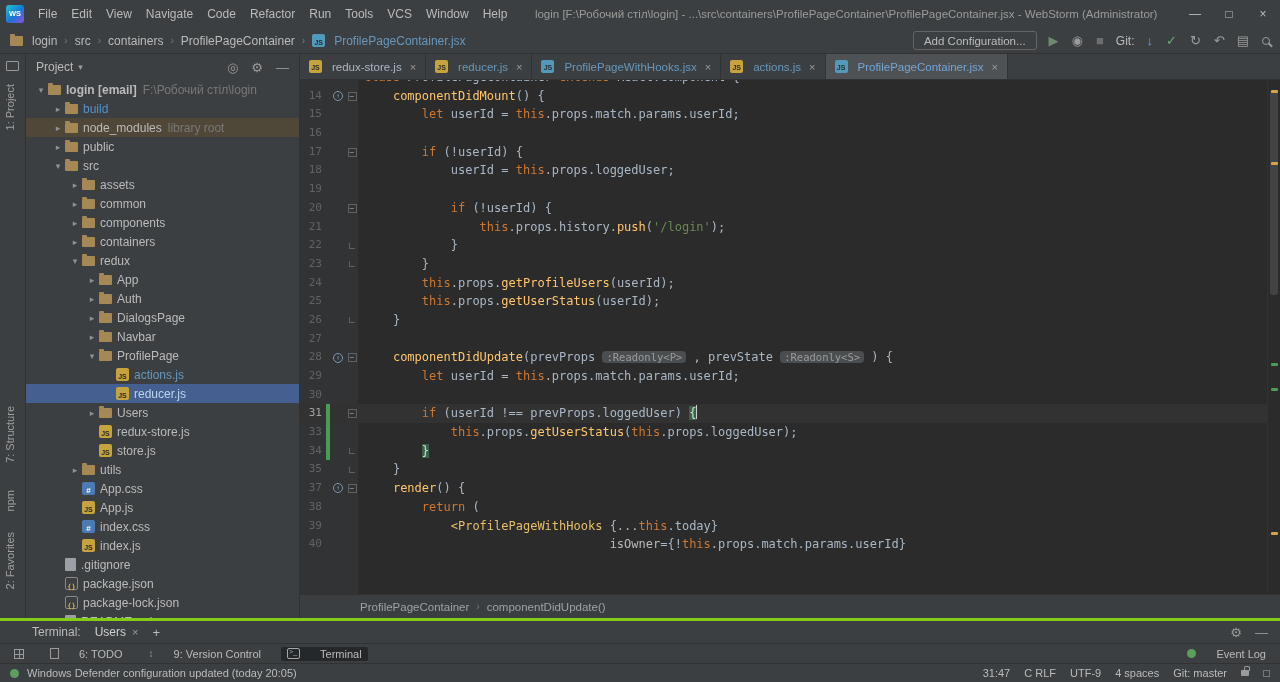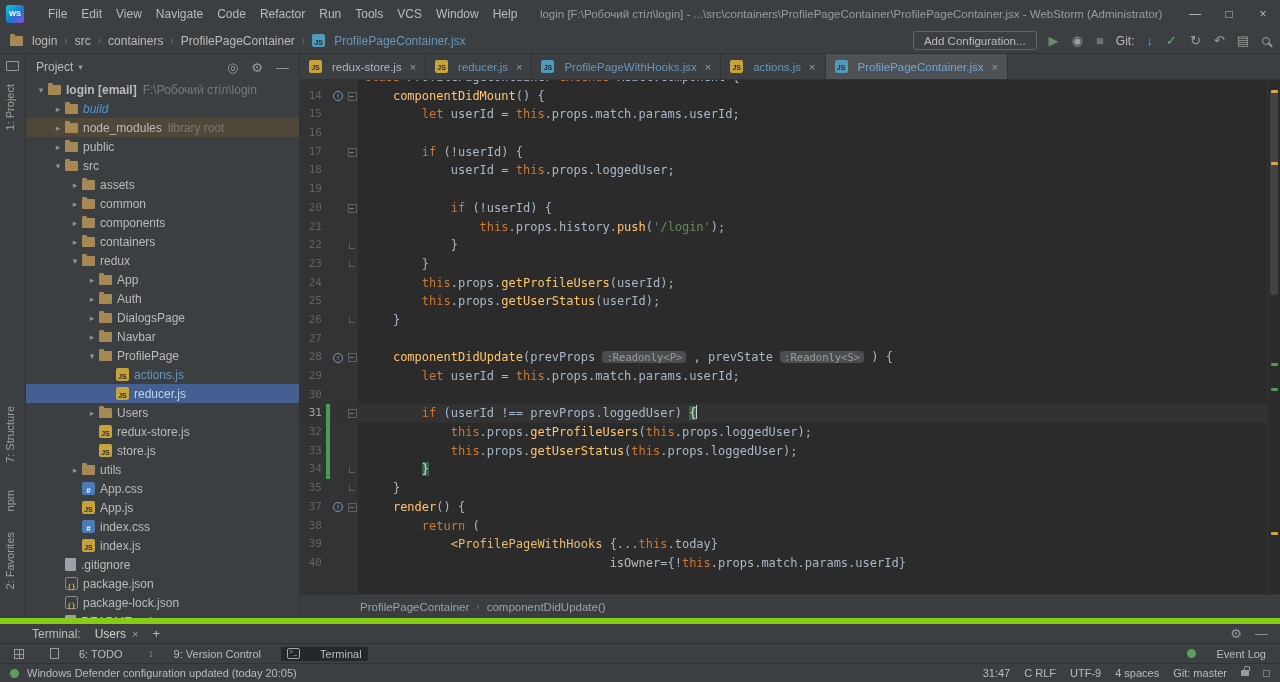--- a/index.html
+++ b/index.html
@@ -3,21 +3,21 @@
 <meta charset="utf-8">
 <style>
   *{box-sizing:border-box;margin:0;padding:0}
   html,body{width:1280px;height:682px;overflow:hidden}
   body{font-family:"Liberation Sans","DejaVu Sans",sans-serif;font-size:12px;color:#bbbbbb;background:#2b2b2b}
   .app{width:1280px;height:682px;display:flex;flex-direction:column;background:#3c3f41}
   .spacer{flex:1}
 
   
   .titlebar{height:28px;display:flex;align-items:center;background:#3c3f41;padding:0 0 0 6px;gap:2px;flex:none}
-  .logo{width:18px;height:18px;border-radius:3px;background:linear-gradient(135deg,#16c9d4 0%,#1d74d4 55%,#9a4dd6 100%);color:#fff;font-weight:bold;font-size:7.5px;line-height:18px;text-align:center;margin-right:15px;flex:none}
+  .logo{width:18px;height:18px;border-radius:3px;background:linear-gradient(135deg,#16c9d4 0%,#1d74d4 55%,#9a4dd6 100%);color:#fff;font-weight:bold;font-size:7.5px;line-height:18px;text-align:center;margin-right:5px;flex:none}
   .menubar{display:flex;align-items:center}
   .menu-item{padding:3px 7px;white-space:nowrap}
   .tb-title{flex:1;text-align:center;color:#9b9b9b;white-space:nowrap;overflow:hidden;text-overflow:ellipsis;font-size:11.5px}
   .win-btns{display:flex;align-items:center;flex:none}
   .win-btn{width:34px;text-align:center;color:#bbbbbb;font-size:12px;line-height:28px}
 
   
   .navbar{height:26px;background:#3c3f41;border-bottom:1px solid #323232;display:flex;align-items:center;padding:0 10px;flex:none}
   .crumbs{display:flex;align-items:center;gap:7px;flex:1;min-width:0}
   .crumb{display:flex;align-items:center;gap:4px;white-space:nowrap}
@@ -84,21 +84,21 @@
   .tk-h{background:#4b4e50;color:#9b9b9b;border-radius:4px;padding:0 4px;font-size:10.5px}
   .tk-bh{background:#3b614d;color:#c8e6c8}
   .caret{display:inline-block;width:1px;height:14px;background:#d0d0d0;vertical-align:-2px}
   .vstripe{position:absolute;top:0;right:0;bottom:0;width:13px;background:#2b2b2b;border-left:1px solid #323232}
   .thumb{position:absolute;left:2px;right:2px;background:#585b5d;opacity:.5;border-radius:3px}
   .mark{position:absolute;right:2px;width:7px;height:3px;border-radius:1px}
 
   .ed-crumbs{height:24px;background:#3b3e40;border-top:1px solid #323232;display:flex;align-items:center;gap:7px;padding-left:60px;color:#9da0a8;font-size:11.5px;flex:none}
 
   
-  .term-bar{height:25px;background:#3c3f41;border-top:6px solid #84cc16;display:flex;align-items:center;padding:0 12px 0 32px;gap:14px;flex:none}
+  .term-bar{height:25px;background:#3c3f41;border-top:3px solid #84cc16;display:flex;align-items:center;padding:0 12px 0 32px;gap:14px;flex:none}
   .term-tab{display:flex;align-items:center;gap:6px;color:#d0d0d0}
   .term-tab .close{color:#9b9b9b;font-size:11px}
   .term-add{color:#bbbbbb;font-size:13px}
 
   
   .btm{height:20px;background:#3c3f41;border-top:1px solid #323232;display:flex;align-items:center;padding:0 8px;gap:14px;font-size:11px;flex:none}
   .btm-item{display:flex;align-items:center;gap:20px;padding:1px 6px;border-radius:2px}
   .btm-item.active{background:#25282b}
   .txt-ico{color:#9b9b9b;font-size:10px}
   .ico-grid{width:10px;height:10px;border:1px solid #9b9b9b;display:inline-block;position:relative}
@@ -215,21 +215,21 @@
       <div class="tree" id="tree">
           <div class="trow" style="padding-left: 8px;">
             <span class="arrow">▾</span>
             <span class="ticon ico-folder"></span>
             <span class="tlabel" style="font-weight: 700;">login [email]</span>
             <span class="tmeta">F:\Робочий стіл\login</span>
           </div>
           <div class="trow" style="padding-left: 25px;">
             <span class="arrow">▸</span>
             <span class="ticon ico-folder"></span>
-            <span class="tlabel" style="color: rgb(83, 148, 202); font-style: italic;">build</span>
+            <span class="tlabel" style="color: rgb(83, 148, 202);">build</span>
           </div>
           <div class="trow" style="padding-left: 25px; background: rgb(79, 72, 57);">
             <span class="arrow">▸</span>
             <span class="ticon ico-folder"></span>
             <span class="tlabel">node_modules</span>
             <span class="tmeta">library root</span>
           </div>
           <div class="trow" style="padding-left: 25px;">
             <span class="arrow">▸</span>
             <span class="ticon ico-folder"></span>
@@ -538,27 +538,20 @@
               <span class="codetxt"></span>
             </div>
             <div class="line cur">
               <span class="ln">31</span>
               <span class="gbar ch"></span>
               <span class="gicon"></span>
               <span class="gfold">
                 <span class="fm">−</span>
               </span>
               <span class="codetxt"><span class="tk-d">        </span><span class="tk-k">if</span><span class="tk-d"> (userId !== prevProps.loggedUser) </span><span class="tk-bh">{</span><span class="caret"></span></span>
-            </div>
-            <div class="line">
-              <span class="ln">32</span>
-              <span class="gbar ch"></span>
-              <span class="gicon"></span>
-              <span class="gfold"></span>
-              <span class="codetxt"><span class="tk-d">            </span><span class="tk-k">this</span><span class="tk-d">.props.</span><span class="tk-f">getProfileUsers</span><span class="tk-d">(</span><span class="tk-k">this</span><span class="tk-d">.props.loggedUser);</span></span>
             </div>
             <div class="line">
               <span class="ln">33</span>
               <span class="gbar ch"></span>
               <span class="gicon"></span>
               <span class="gfold"></span>
               <span class="codetxt"><span class="tk-d">            </span><span class="tk-k">this</span><span class="tk-d">.props.</span><span class="tk-f">getUserStatus</span><span class="tk-d">(</span><span class="tk-k">this</span><span class="tk-d">.props.loggedUser);</span></span>
             </div>
             <div class="line">
               <span class="ln">34</span>

